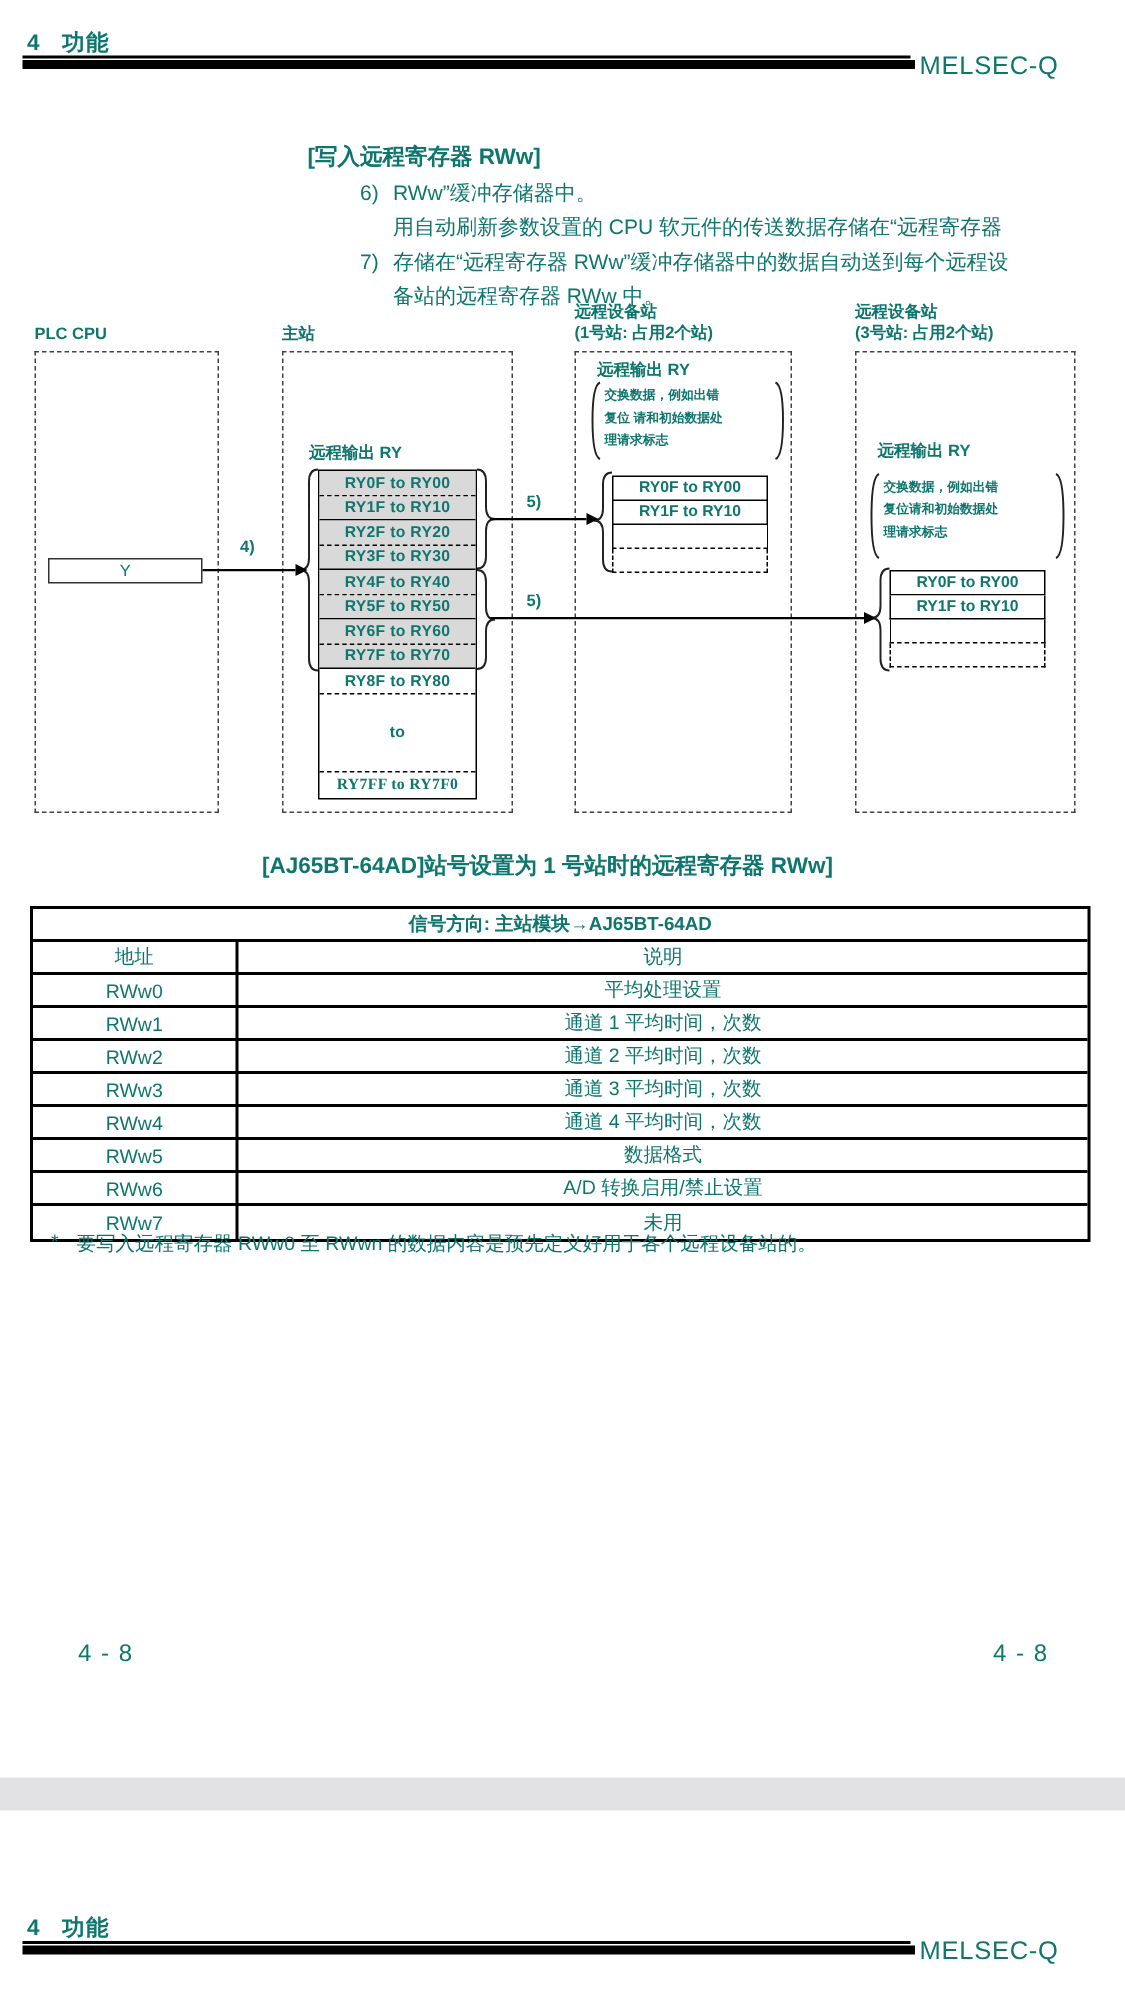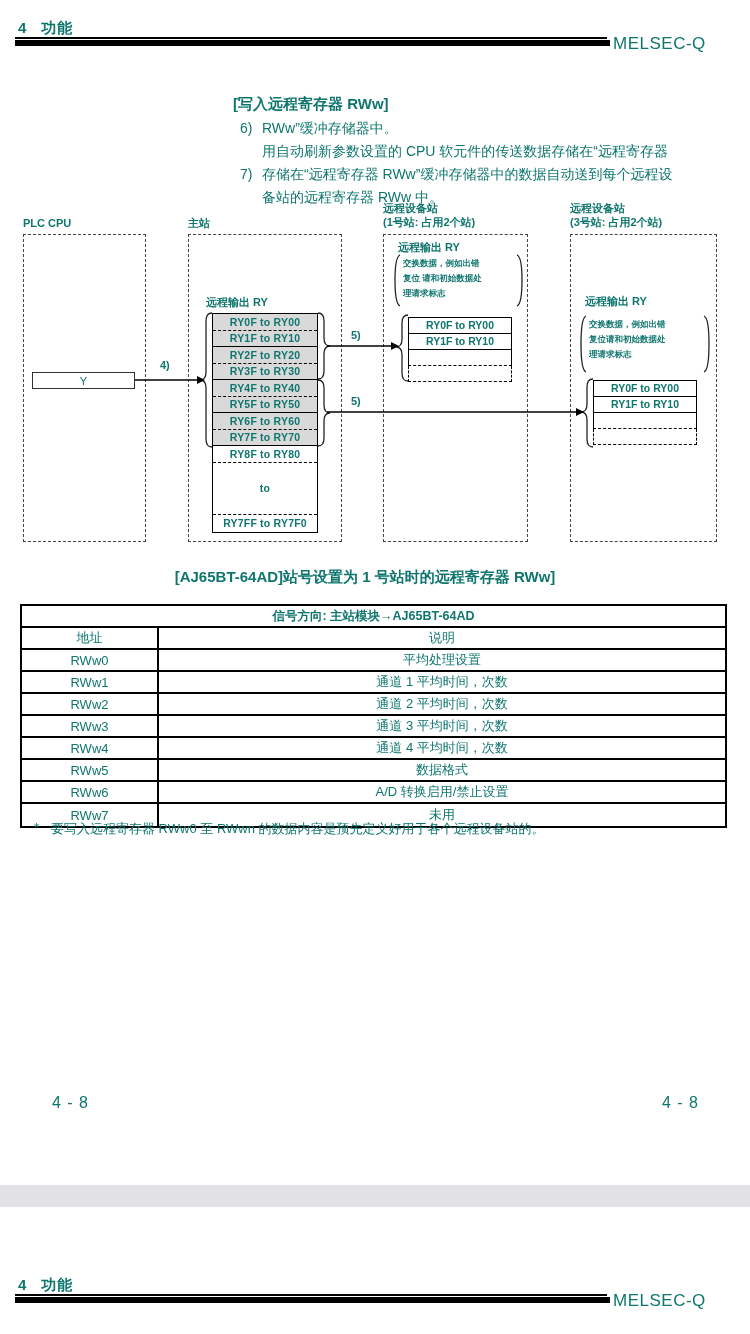--- a/index.html
+++ b/index.html
@@ -68,21 +68,21 @@
 
 <div class="page">
 
   <div class="abs chapter-line" style="left:18px; top:19px;">
     <span class="num">4</span><span>功能</span>
   </div>
   <div class="abs thin-rule" style="left:15px; top:37px; width:592px;"></div>
   <div class="abs thick-bar" style="left:15px; top:40px; width:595px;"></div>
   <div class="abs brand" style="left:613px; top:34px;">MELSEC-Q</div>
 
-  <div class="abs sec-title" style="left:205px; top:95px;margin-left:28px;">[写入远程寄存器 RWw]</div>
+  <div class="abs sec-title" style="left:205px; top:95px;">[写入远程寄存器 RWw]</div>
 
   <div class="abs num-item" style="left:240px; top:117px;">
     <div class="inum">6)</div>
     <div class="itext">
       <div>RWw”缓冲存储器中。</div>
       <div>用自动刷新参数设置的 CPU 软元件的传送数据存储在“远程寄存器</div>
     </div>
   </div>
   <div class="abs num-item" style="left:240px; top:163px;">
     <div class="inum">7)</div>
@@ -117,21 +117,21 @@
     <div class="ry-row shade bd">RY0F to RY00</div>
     <div class="ry-row shade bs">RY1F to RY10</div>
     <div class="ry-row shade bd">RY2F to RY20</div>
     <div class="ry-row shade bs">RY3F to RY30</div>
     <div class="ry-row shade bd">RY4F to RY40</div>
     <div class="ry-row shade bs">RY5F to RY50</div>
     <div class="ry-row shade bd">RY6F to RY60</div>
     <div class="ry-row shade bs">RY7F to RY70</div>
     <div class="ry-row bd">RY8F to RY80</div>
     <div class="ry-row to-cell bd">to</div>
-    <div class="ry-row" style="height:17px;">RY7FF to RY7F0</div>
+    <div class="ry-row" style="height:17px;font-family:Liberation Serif, serif;">RY7FF to RY7F0</div>
   </div>
 
   <div class="abs dlabel b" style="left:398px; top:240px; width:118px;">远程输出 RY</div>
   <div class="abs note" style="left:403px; top:256px; width:110px;">
     <div>交换数据，例如出错</div>
     <div>复位 请和初始数据处</div>
     <div>理请求标志</div>
   </div>
   <div class="abs st-rows" style="left:408px; top:317px; width:104px;">
     <div class="st-row first">RY0F to RY00</div>

